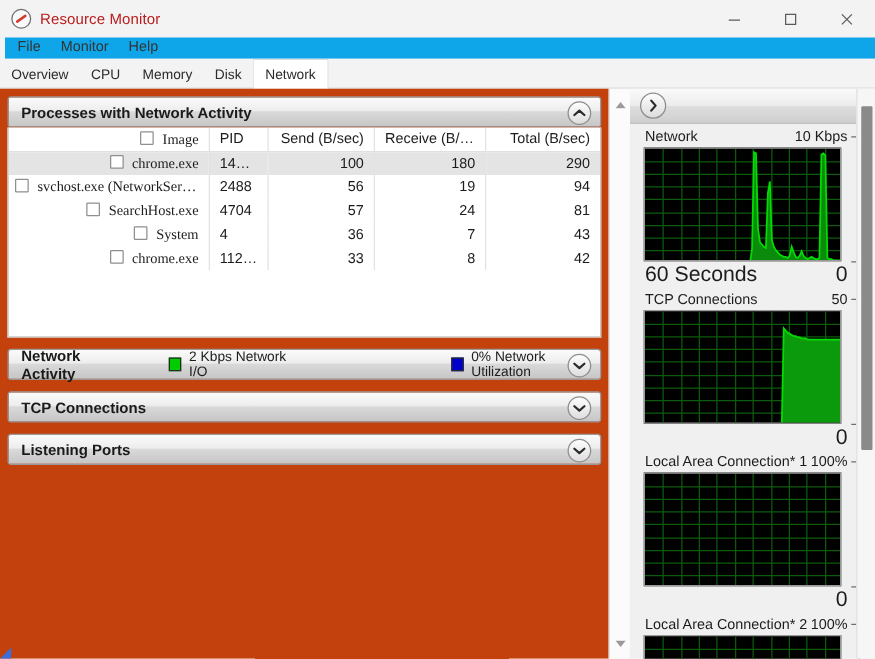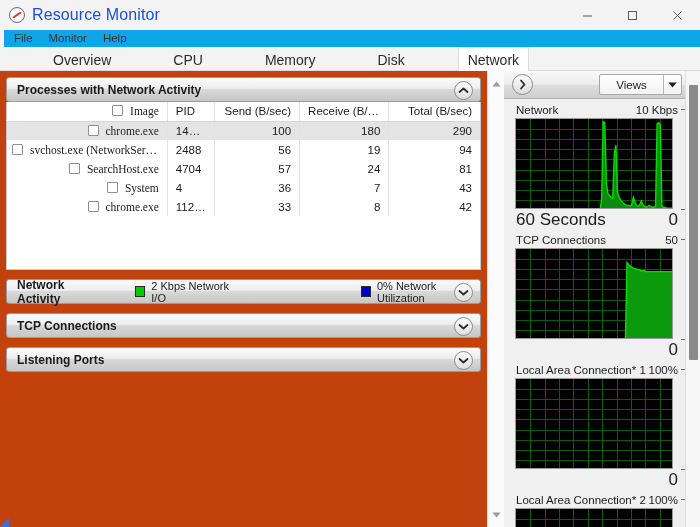--- a/index.html
+++ b/index.html
@@ -25,21 +25,21 @@
     position: absolute; inset: 0;
     border: 1.5px solid #6f6f6f; border-radius: 50%;
     background: #fafafa;
   }
   .title-icon .needle {
     position: absolute; left: 3px; top: 7px; width: 10px; height: 2px;
     background: #d23b2e; transform: rotate(-35deg); transform-origin: 50% 50%;
     border-radius: 1px;
   }
   .title-text {
-    font-size: 16px; color: #1d4ed8; letter-spacing: .1px;
+    font-size: 12px; color: #b91c1c; letter-spacing: .1px;
   }
   .winbtns { position: absolute; right: 0; top: 0; height: 30px; display: flex; }
   .winbtn {
     width: 45px; height: 30px; display: flex; align-items: center; justify-content: center;
     color: #4a4a4a;
   }
   .winbtn svg { display: block; }
 
   
   .menubar {
@@ -51,22 +51,22 @@
   }
   .menu-item:first-child { margin-left: 2px; }
 
   
   .tabstrip {
     position: absolute; left: 0; top: 47px; width: 700px; height: 24px;
     background: #f3f3f3; display: flex; align-items: flex-end;
     border-bottom: 1px solid #dcdcdc;
   }
   .tab {
-    font-size: 14px; color: #2b2b2b; height: 21px; line-height: 21px;
-    padding: 0 9px; position: relative; top: 1px; margin-left: 44px;
+    font-size: 11px; color: #2b2b2b; height: 21px; line-height: 21px;
+    padding: 0 9px; position: relative; top: 1px;
   }
   .tab.active {
     background: #ffffff; height: 24px; line-height: 24px;
     border: 1px solid #dcdcdc; border-bottom: none;
     border-radius: 2px 2px 0 0;
   }
 
   
   .leftpane {
     position: absolute; left: 0; top: 71px; width: 487px; height: 456px;
@@ -367,28 +367,20 @@
     </div>
   </div>
 
   <div class="rightpane">
     <div class="views-bar">
       <div class="rnd-btn">
         <svg width="7" height="11" viewBox="0 0 7 11">
             <polyline points="2,1.5 5.5,5.5 2,9.5" fill="none" stroke="#2b2b2b" stroke-width="1.8" stroke-linecap="round" stroke-linejoin="round"></polyline>
           </svg>
       </div>
-      <div class="views-btn">
-        <span class="views-label">Views</span>
-        <span class="views-split">
-          <svg width="9" height="6" viewBox="0 0 9 6">
-              <polygon points="0.5,0.5 8.5,0.5 4.5,5.5" fill="#1c1c1c"></polygon>
-            </svg>
-        </span>
-      </div>
     </div>
     <div class="graphs">
         <div class="graph-block">
           <div class="graph-head">
             <span>Network</span>
             <span>10 Kbps</span>
           </div>
           <div class="graph-canvas">
             <svg width="158" height="91" viewBox="0 0 158 91">
               <g>

